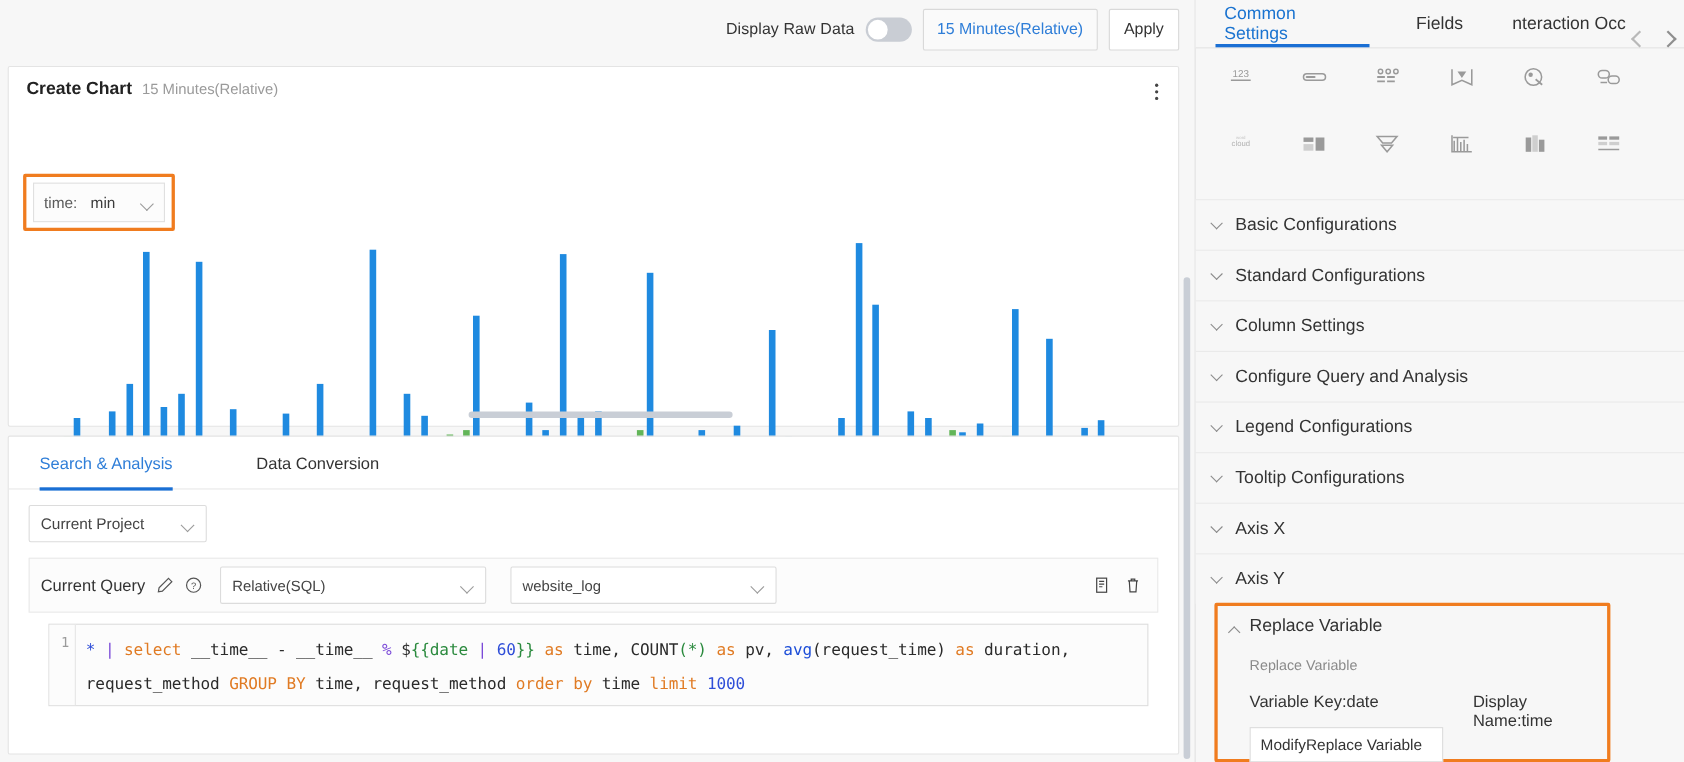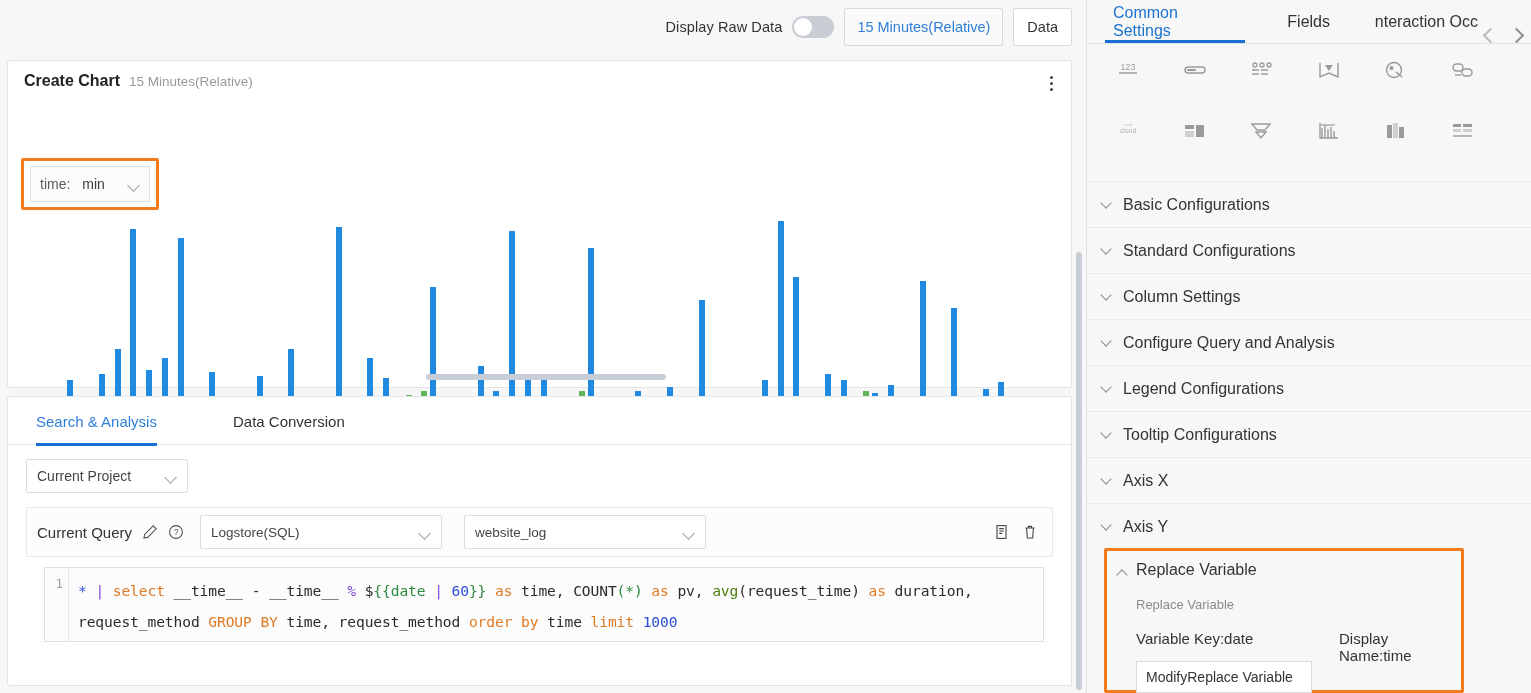--- a/index.html
+++ b/index.html
@@ -157,21 +157,21 @@
     font-family: "DejaVu Sans Mono", monospace; font-size: 12.5px; color: #9b9b9b;
     text-align: right; padding: 8px 5px 0 0;
   }
   #code {
     flex: 1; padding: 7px 8px 0 9px;
     font-family: "DejaVu Sans Mono", monospace; font-size: 14.6px; line-height: 31px;
     color: #2b2b2b; white-space: pre-wrap; word-break: break-word; letter-spacing: -0.1px;
   }
   .kw  { color: #e07b24; }
   .num { color: #2f4ed8; }
-  .fn  { color: #4d7c0f; }
+  .fn  { color: #1d4ed8; }
   .grn { color: #2b8a3e; }
   .pur { color: #7b4ad8; }
   .bl2 { color: #2f4ed8; }
 
   
   #right {
     position: absolute; left: 1086px; top: 0; width: 445px; height: 693px;
     background: #f7f7f7; border-left: 1px solid #e2e2e2;
   }
   #rtabs {
@@ -250,21 +250,21 @@
 <div id="app">
 
   <div id="left">
 
     <div id="toolbar">
       <span class="raw-label">Display Raw Data</span>
       <div class="toggle">
           <span class="knob"></span>
         </div>
       <div class="time-btn">15 Minutes(Relative)</div>
-      <div class="apply-btn">Data</div>
+      <div class="apply-btn">Apply</div>
     </div>
 
     <div id="chart-card">
       <div id="chart-head">
         <span id="chart-title">Create Chart</span>
         <span id="chart-range">15 Minutes(Relative)</span>
       </div>
       <div id="kebab">
           <i></i>
           <i></i>
@@ -568,21 +568,21 @@
       <div id="query-row">
         <span id="cq-label">Current Query</span>
         <svg class="mini-icon" viewBox="0 0 16 16">
           <path d="M11.2 1.8l3 3L5.6 13.4 2 14l.6-3.6z" fill="none" stroke="#555" stroke-width="1.1"></path>
         </svg>
         <svg class="mini-icon" viewBox="0 0 16 16">
           <circle cx="8" cy="8" r="6.4" fill="none" stroke="#555" stroke-width="1.1"></circle>
           <text x="8" y="11.4" font-size="8.5" text-anchor="middle" fill="#555" font-family="Liberation Sans, sans-serif">?</text>
         </svg>
         <div class="sel-box" id="sel-logstore">
-          <span>Logstore(SQL)</span>
+          <span>Relative(SQL)</span>
           <span class="chev"></span>
         </div>
         <div class="sel-box" id="sel-store">
           <span>website_log</span>
           <span class="chev"></span>
         </div>
         <div id="row-actions">
           <svg class="mini-icon" viewBox="0 0 16 16">
             <rect x="3" y="1.6" width="9" height="12.8" fill="none" stroke="#444" stroke-width="1.1"></rect>
             <path d="M5.2 4.6h4.6M5.2 7h4.6M5.2 9.4h3" stroke="#444" stroke-width="1.1"></path>

